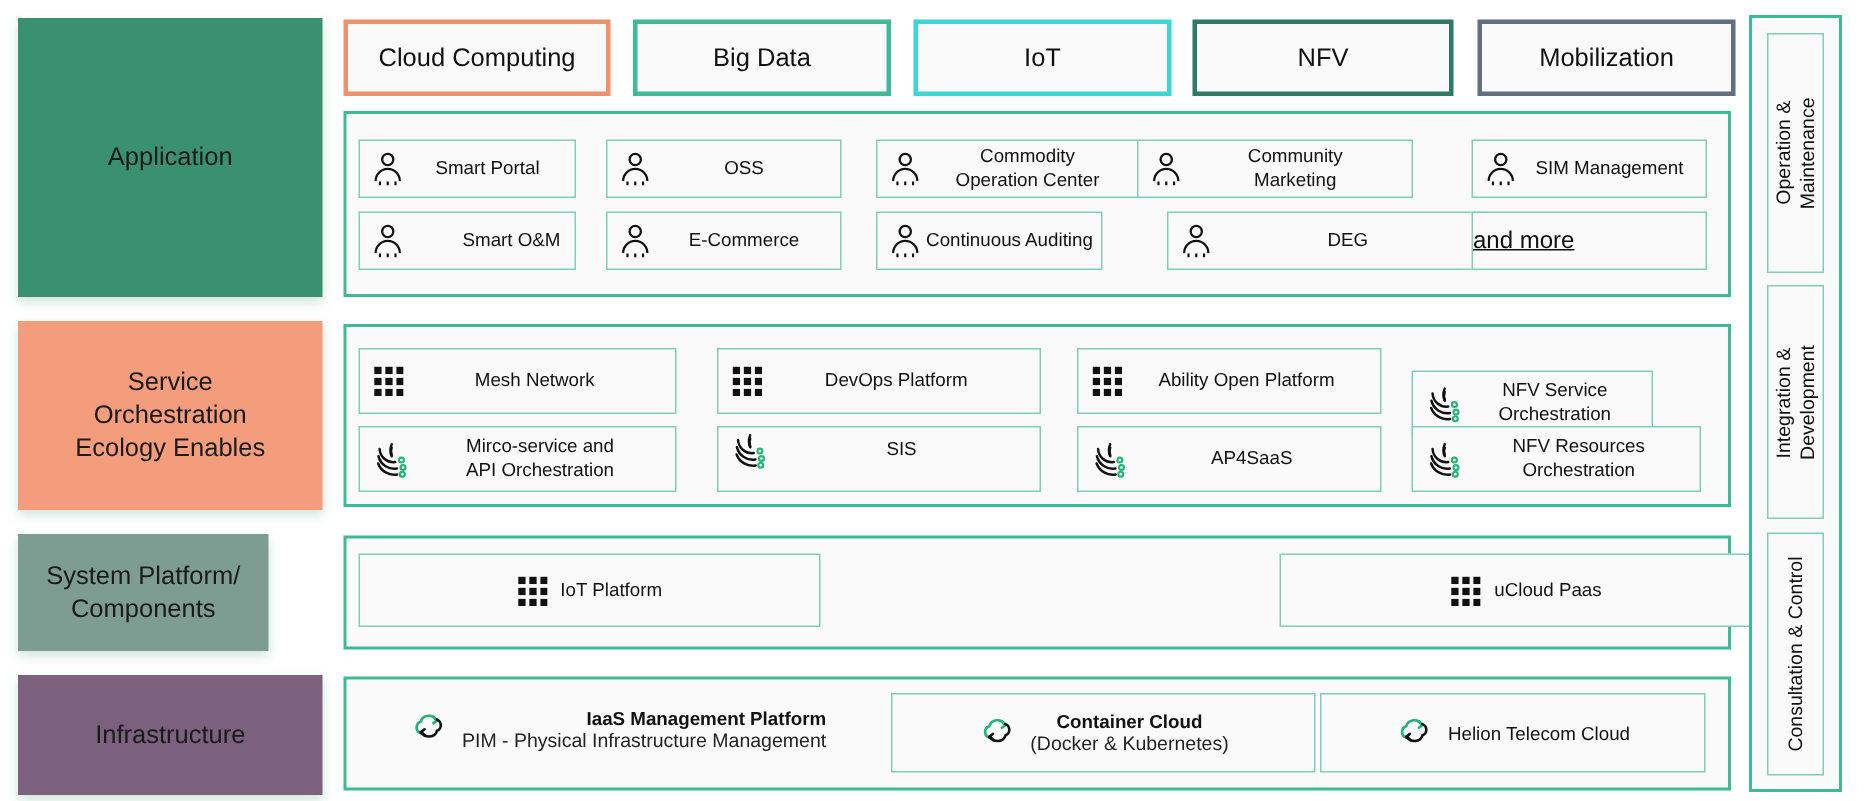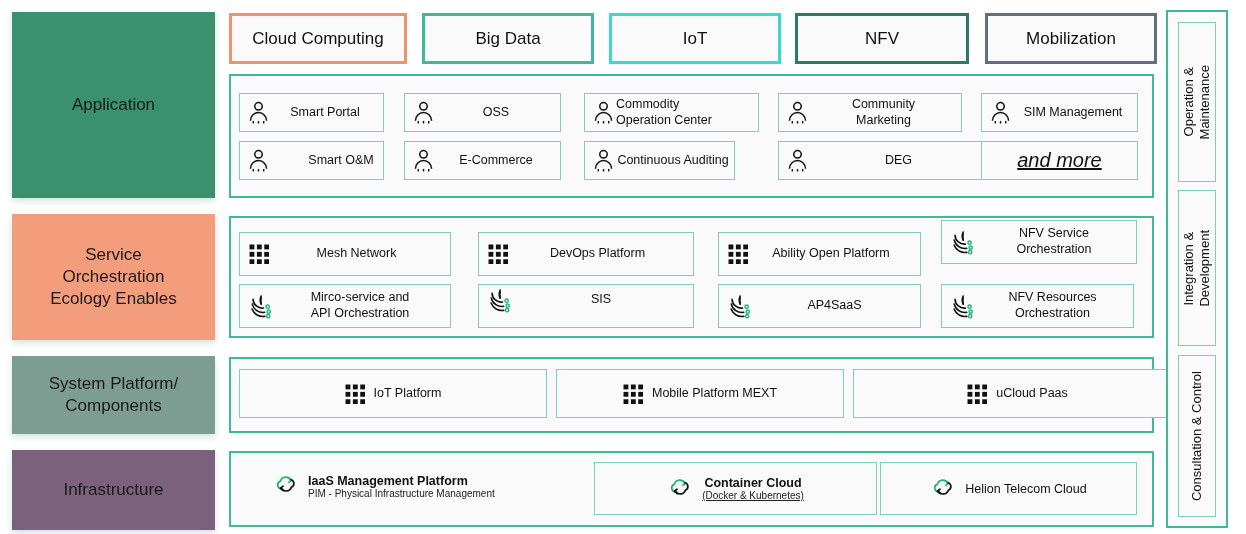--- a/index.html
+++ b/index.html
@@ -82,40 +82,38 @@
     font-size:13px;
     line-height:1.25;
     color:#111;
     white-space:pre-line;
   }
 
   
   .ico{ flex:0 0 auto; display:block; }
   .txt2{ display:flex; flex-direction:column; }
   .italic-more{
-    font-style:italic;
     text-decoration:underline;
-    font-size:20px;
+    font-size:16px;
     width:100%;
-    text-align:center;
-  }
-  .sub{ font-size:10px; color:#222; }
+  }
+  .sub{ font-size:13px; color:#222; }
   .bold{ font-weight:bold; font-size:12.5px; }
 </style>
 </head>
 <body>
 
 <div id="stage">
     <div class="layer-label" style="left:12px;top:12px;width:203px;height:186px;background:#3a9170;">
       <span>Application</span>
     </div>
     <div class="layer-label" style="left:12px;top:214px;width:203px;height:126px;background:#f39d7c;">
       <span>Service<br>Orchestration<br>Ecology Enables</span>
     </div>
-    <div class="layer-label" style="left:12px;top:356px;width:203px;height:78px;background:#7d9d93;">
+    <div class="layer-label" style="left:12px;top:356px;width:167px;height:78px;background:#7d9d93;">
       <span>System Platform/<br>Components</span>
     </div>
     <div class="layer-label" style="left:12px;top:450px;width:203px;height:80px;background:#7b617e;">
       <span>Infrastructure</span>
     </div>
     <div class="chip" style="left:229px;top:13px;width:178px;height:51px;border-color:#f0916c;">
       <span>Cloud Computing</span>
     </div>
     <div class="chip" style="left:422px;top:13px;width:172px;height:51px;border-color:#3fba96;">
       <span>Big Data</span>
@@ -151,23 +149,23 @@
       <span class="lbl" style="flex:1;text-align:center;">OSS</span>
     </div>
     <div class="cell" style="left:584px;top:93px;width:175px;height:39px;padding:0 4px 0 6px;">
       <svg class="ico" width="25" height="25" viewBox="0 0 26 26">
     <circle cx="13" cy="6.6" r="3.9" fill="none" stroke="#111" stroke-width="1.6"></circle>
     <path d="M4.6 21.5 a8.4 8.4 0 0 1 16.8 0" fill="none" stroke="#111" stroke-width="1.6"></path>
     <line x1="7.6" y1="21.8" x2="7.6" y2="24.4" stroke="#111" stroke-width="1.5"></line>
     <line x1="13" y1="21.8" x2="13" y2="24.4" stroke="#111" stroke-width="1.5"></line>
     <line x1="18.4" y1="21.8" x2="18.4" y2="24.4" stroke="#111" stroke-width="1.5"></line>
   </svg>
-      <span class="lbl" style="flex:1;">Commodity<br>Operation Center</span>
-    </div>
-    <div class="cell" style="left:778px;top:93px;width:184px;height:39px;padding:0 4px 0 6px;">
+      <span class="lbl" style="flex:1;text-align:center;">Commodity<br>Operation Center</span>
+    </div>
+    <div class="cell" style="left:758px;top:93px;width:184px;height:39px;padding:0 4px 0 6px;">
       <svg class="ico" width="25" height="25" viewBox="0 0 26 26">
     <circle cx="13" cy="6.6" r="3.9" fill="none" stroke="#111" stroke-width="1.6"></circle>
     <path d="M4.6 21.5 a8.4 8.4 0 0 1 16.8 0" fill="none" stroke="#111" stroke-width="1.6"></path>
     <line x1="7.6" y1="21.8" x2="7.6" y2="24.4" stroke="#111" stroke-width="1.5"></line>
     <line x1="13" y1="21.8" x2="13" y2="24.4" stroke="#111" stroke-width="1.5"></line>
     <line x1="18.4" y1="21.8" x2="18.4" y2="24.4" stroke="#111" stroke-width="1.5"></line>
   </svg>
       <span class="lbl" style="flex:1;text-align:center;">Community<br>Marketing</span>
     </div>
     <div class="cell" style="left:981px;top:93px;width:157px;height:39px;padding:0 4px 0 6px;">
@@ -259,21 +257,21 @@
         <rect x="14" y="0" width="4.6" height="4.6" fill="#111"></rect>
         <rect x="0" y="7" width="4.6" height="4.6" fill="#111"></rect>
         <rect x="7" y="7" width="4.6" height="4.6" fill="#111"></rect>
         <rect x="14" y="7" width="4.6" height="4.6" fill="#111"></rect>
         <rect x="0" y="14" width="4.6" height="4.6" fill="#111"></rect>
         <rect x="7" y="14" width="4.6" height="4.6" fill="#111"></rect>
         <rect x="14" y="14" width="4.6" height="4.6" fill="#111"></rect>
       </svg>
       <span class="lbl" style="flex:1;text-align:center;">Ability Open Platform</span>
     </div>
-    <div class="cell" style="left:941px;top:220px;width:196px;height:44px;padding:0 6px 0 9px;">
+    <div class="cell" style="left:941px;top:247px;width:161px;height:44px;padding:0 6px 0 9px;">
       <svg class="ico" width="27" height="27" viewBox="0 0 28 28">
     <path d="M12.6 3.2 A10.5 10.5 0 0 0 12.6 11.6" fill="none" stroke="#111" stroke-width="1.7" stroke-linecap="round"></path>
     <path d="M12.6 5.6 A7.4 7.4 0 0 0 12.6 11.0" fill="none" stroke="#111" stroke-width="1.7" stroke-linecap="round"></path>
     <path d="M4.2 6.6 A9.6 9.6 0 0 0 15.0 15.6" fill="none" stroke="#111" stroke-width="1.7" stroke-linecap="round"></path>
     <path d="M3.4 11.5 A11.2 11.2 0 0 0 16.2 20.0" fill="none" stroke="#111" stroke-width="1.7" stroke-linecap="round"></path>
     <path d="M3.2 16.6 A12.0 12.0 0 0 0 16.4 24.2" fill="none" stroke="#111" stroke-width="1.7" stroke-linecap="round"></path>
     <circle cx="19.3" cy="14.2" r="1.7" fill="none" stroke="#22b573" stroke-width="1.5"></circle>
     <circle cx="20.4" cy="19.4" r="1.7" fill="none" stroke="#22b573" stroke-width="1.5"></circle>
     <circle cx="19.9" cy="24.0" r="1.7" fill="none" stroke="#22b573" stroke-width="1.5"></circle>
   </svg>
@@ -339,34 +337,20 @@
         <rect x="14" y="0" width="4.6" height="4.6" fill="#111"></rect>
         <rect x="0" y="7" width="4.6" height="4.6" fill="#111"></rect>
         <rect x="7" y="7" width="4.6" height="4.6" fill="#111"></rect>
         <rect x="14" y="7" width="4.6" height="4.6" fill="#111"></rect>
         <rect x="0" y="14" width="4.6" height="4.6" fill="#111"></rect>
         <rect x="7" y="14" width="4.6" height="4.6" fill="#111"></rect>
         <rect x="14" y="14" width="4.6" height="4.6" fill="#111"></rect>
       </svg>
       <span class="lbl" style="margin-left:9px;">IoT Platform</span>
     </div>
-    <div class="cell" style="left:556px;top:369px;width:288px;height:49px;justify-content:center;">
-      <svg class="ico" width="20" height="20" viewBox="-0.5 -0.5 19 19">
-        <rect x="0" y="0" width="4.6" height="4.6" fill="#111"></rect>
-        <rect x="7" y="0" width="4.6" height="4.6" fill="#111"></rect>
-        <rect x="14" y="0" width="4.6" height="4.6" fill="#111"></rect>
-        <rect x="0" y="7" width="4.6" height="4.6" fill="#111"></rect>
-        <rect x="7" y="7" width="4.6" height="4.6" fill="#111"></rect>
-        <rect x="14" y="7" width="4.6" height="4.6" fill="#111"></rect>
-        <rect x="0" y="14" width="4.6" height="4.6" fill="#111"></rect>
-        <rect x="7" y="14" width="4.6" height="4.6" fill="#111"></rect>
-        <rect x="14" y="14" width="4.6" height="4.6" fill="#111"></rect>
-      </svg>
-      <span class="lbl" style="margin-left:9px;">Mobile Platform MEXT</span>
-    </div>
     <div class="cell" style="left:853px;top:369px;width:329px;height:49px;justify-content:center;">
       <svg class="ico" width="20" height="20" viewBox="-0.5 -0.5 19 19">
         <rect x="0" y="0" width="4.6" height="4.6" fill="#111"></rect>
         <rect x="7" y="0" width="4.6" height="4.6" fill="#111"></rect>
         <rect x="14" y="0" width="4.6" height="4.6" fill="#111"></rect>
         <rect x="0" y="7" width="4.6" height="4.6" fill="#111"></rect>
         <rect x="7" y="7" width="4.6" height="4.6" fill="#111"></rect>
         <rect x="14" y="7" width="4.6" height="4.6" fill="#111"></rect>
         <rect x="0" y="14" width="4.6" height="4.6" fill="#111"></rect>
         <rect x="7" y="14" width="4.6" height="4.6" fill="#111"></rect>
@@ -376,34 +360,34 @@
     </div>
     <div class="panel" style="left:229px;top:451px;width:925px;height:76px;"></div>
     <div class="cell noborder" style="left:272px;top:462px;width:300px;height:48px;justify-content:flex-start;">
       <svg class="ico" width="26" height="26" viewBox="0 0 30 26">
     <path d="M20.5 6.4 A6.4 6.4 0 0 0 8.6 7.4 A4.6 4.6 0 0 0 8.9 16.2" fill="none" stroke="#22b573" stroke-width="2" stroke-linecap="round"></path>
     <path d="M18.2 3.6 L21.6 6.2 L18.4 8.6" fill="none" stroke="#22b573" stroke-width="2" stroke-linecap="round" stroke-linejoin="round"></path>
     <path d="M9.4 15.2 A6.4 6.4 0 0 0 21.2 14.4 A4.6 4.6 0 0 0 21.0 5.8" fill="none" stroke="#111" stroke-width="2" stroke-linecap="round"></path>
     <path d="M11.8 18.2 L8.5 15.6 L11.6 13.2" fill="none" stroke="#111" stroke-width="2" stroke-linecap="round" stroke-linejoin="round"></path>
   </svg>
       <div class="txt2" style="margin-left:9px;">
-       <span class="bold" style="text-align:left;">IaaS Management Platform</span>
+       <span class="bold" style="text-align:right;">IaaS Management Platform</span>
        <span class="sub" style="text-align:left;">PIM - Physical Infrastructure Management</span>
      </div>
     </div>
     <div class="cell" style="left:594px;top:462px;width:283px;height:53px;justify-content:center;">
       <svg class="ico" width="26" height="26" viewBox="0 0 30 26">
     <path d="M20.5 6.4 A6.4 6.4 0 0 0 8.6 7.4 A4.6 4.6 0 0 0 8.9 16.2" fill="none" stroke="#22b573" stroke-width="2" stroke-linecap="round"></path>
     <path d="M18.2 3.6 L21.6 6.2 L18.4 8.6" fill="none" stroke="#22b573" stroke-width="2" stroke-linecap="round" stroke-linejoin="round"></path>
     <path d="M9.4 15.2 A6.4 6.4 0 0 0 21.2 14.4 A4.6 4.6 0 0 0 21.0 5.8" fill="none" stroke="#111" stroke-width="2" stroke-linecap="round"></path>
     <path d="M11.8 18.2 L8.5 15.6 L11.6 13.2" fill="none" stroke="#111" stroke-width="2" stroke-linecap="round" stroke-linejoin="round"></path>
   </svg>
       <div class="txt2" style="margin-left:9px;">
        <span class="bold" style="text-align:center;">Container Cloud</span>
-       <span class="sub" style="text-align:left;text-decoration:underline;">(Docker &amp; Kubernetes)</span>
+       <span class="sub" style="text-align:left;">(Docker &amp; Kubernetes)</span>
      </div>
     </div>
     <div class="cell" style="left:880px;top:462px;width:257px;height:53px;justify-content:center;">
       <svg class="ico" width="26" height="26" viewBox="0 0 30 26">
     <path d="M20.5 6.4 A6.4 6.4 0 0 0 8.6 7.4 A4.6 4.6 0 0 0 8.9 16.2" fill="none" stroke="#22b573" stroke-width="2" stroke-linecap="round"></path>
     <path d="M18.2 3.6 L21.6 6.2 L18.4 8.6" fill="none" stroke="#22b573" stroke-width="2" stroke-linecap="round" stroke-linejoin="round"></path>
     <path d="M9.4 15.2 A6.4 6.4 0 0 0 21.2 14.4 A4.6 4.6 0 0 0 21.0 5.8" fill="none" stroke="#111" stroke-width="2" stroke-linecap="round"></path>
     <path d="M11.8 18.2 L8.5 15.6 L11.6 13.2" fill="none" stroke="#111" stroke-width="2" stroke-linecap="round" stroke-linejoin="round"></path>
   </svg>
       <div class="txt2" style="margin-left:9px;justify-content:center;">

